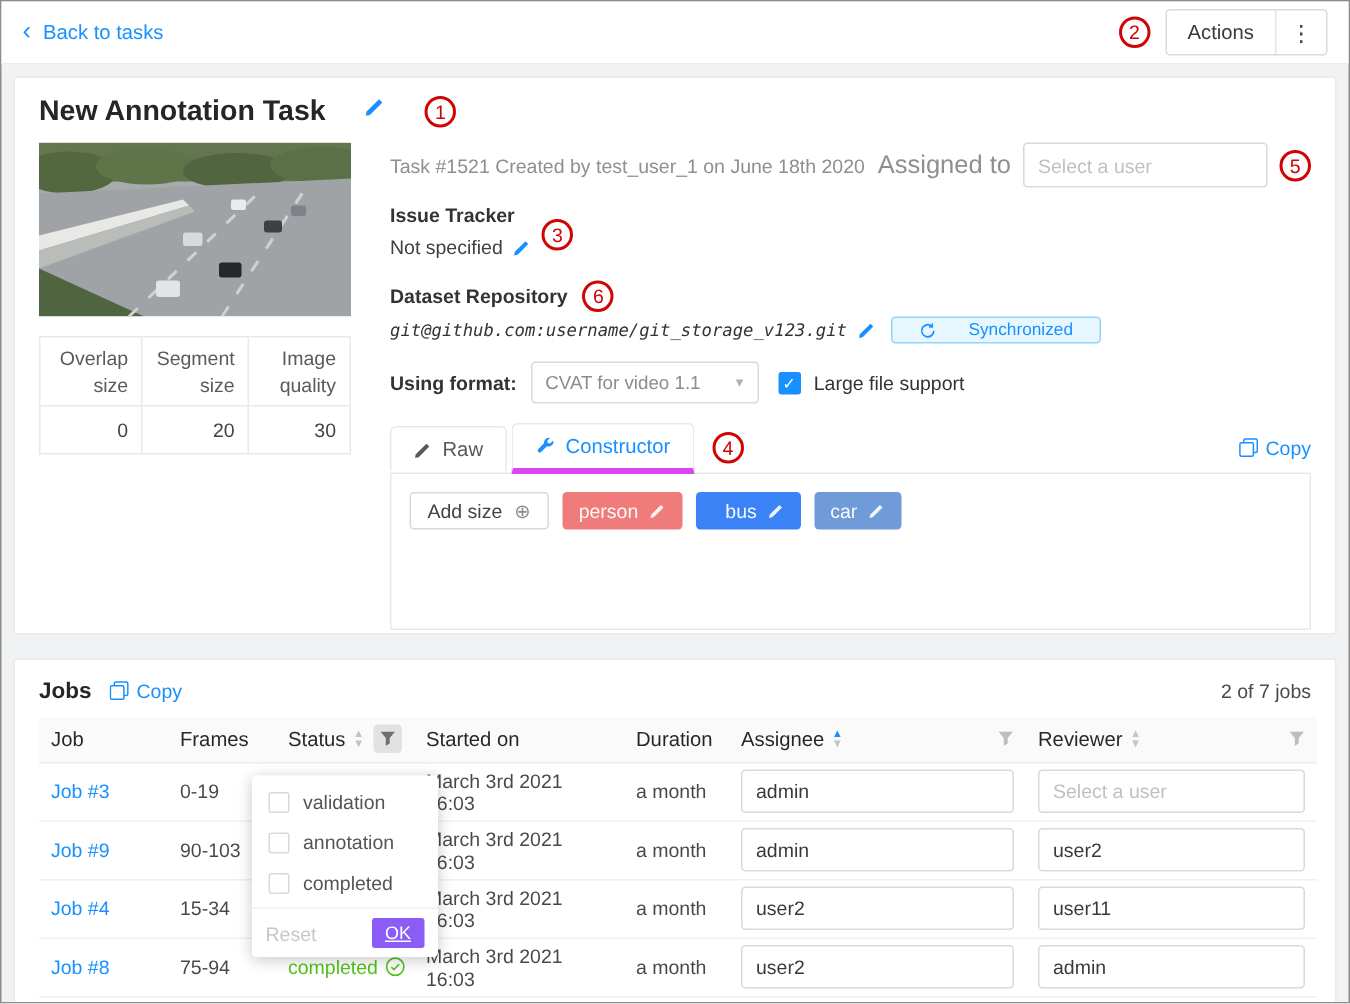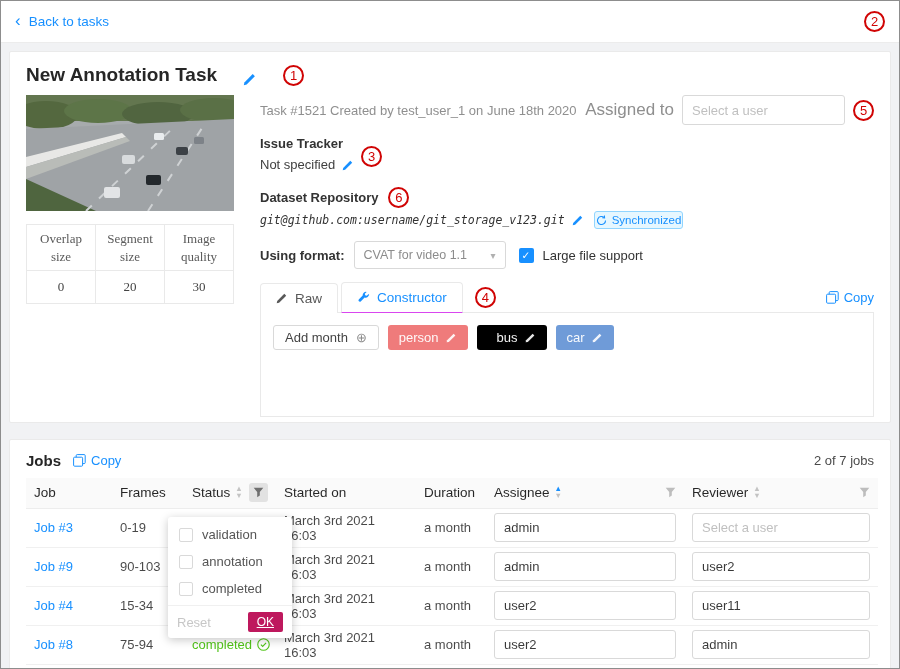--- a/index.html
+++ b/index.html
@@ -19,55 +19,55 @@
 
   main { flex: 1; padding: 8px; overflow: hidden; }
   .card { background: #fff; border: 1px solid #eaeaea; border-radius: 2px; }
 
   
   .ann { flex: none; display: inline-flex; align-items: center; justify-content: center; width: 21px; height: 21px; border: 2px solid #d00404; border-radius: 50%; color: #d00404; font-size: 13px; }
   .nudge-up { position: relative; top: -8px; }
 
   
   .task-card { height: 372px; padding: 12px 16px; }
-  .title-row { display: flex; align-items: flex-end; gap: 26px; margin-bottom: 9px; }
+  .title-row { display: flex; align-items: flex-start; gap: 26px; margin-bottom: 9px; }
   .task-title { font-size: 19px; font-weight: 700; color: #262626; }
   .edit-ic { color: #1890ff; display: inline-flex; cursor: pointer; }
   .task-body { display: flex; gap: 26px; }
   .left-col { width: 208px; flex: none; }
   .thumb { width: 208px; height: 116px; overflow: hidden; }
   .thumb svg { display: block; }
   .params { border-collapse: collapse; margin-top: 13px; width: 208px; }
-  .params th, .params td { border: 1px solid #e9e9e9; font-size: 13px; text-align: center; padding: 5px 9px; font-weight: 400; font-family: Liberation Serif, serif; }
+  .params th, .params td { border: 1px solid #e9e9e9; font-size: 13px; text-align: right; padding: 5px 9px; font-weight: 400; }
   .params th { color: #5a5a5a; line-height: 1.35; width: 33.3%; }
   .params td { color: #434343; padding-top: 8px; padding-bottom: 8px; }
 
   .right-col { flex: 1; min-width: 0; }
   .meta-row { display: flex; align-items: center; justify-content: space-between; margin-bottom: 11px; }
   .task-meta { color: #8f8f8f; font-size: 13px; }
   .assigned-box { display: flex; align-items: center; gap: 8px; }
   .assigned-label { color: #8f8f8f; font-size: 17px; }
   input.ant { border: 1px solid #d9d9d9; border-radius: 3px; padding: 0 9px; font-family: "Liberation Sans", sans-serif; font-size: 13px; color: rgba(0,0,0,.78); background: #fff; outline: none; }
   input.ant::placeholder { color: #c0c0c0; }
   .assignee-input { width: 163px; height: 30px; }
   .field-label { font-weight: 700; font-size: 13px; color: #333; margin-bottom: 3px; }
   .field-row { display: flex; align-items: center; gap: 7px; margin-bottom: 12px; font-size: 13px; color: #404040; }
   .repo-label-row { display: flex; align-items: center; gap: 10px; margin-bottom: 3px; }
   .repo-url { font-family: "DejaVu Sans Mono", monospace; font-style: italic; font-size: 11.5px; color: #333; }
-  .sync-badge { display: inline-flex; align-items: flex-end; gap: 5px; background: #e6f7ff; border: 1px solid #91d5ff; color: #1890ff; font-size: 11.5px; border-radius: 3px; padding: 2px 1px; margin-left: 3px; }
+  .sync-badge { display: inline-flex; align-items: flex-end; gap: 22px; background: #e6f7ff; border: 1px solid #91d5ff; color: #1890ff; font-size: 11.5px; border-radius: 3px; padding: 2px 18px; margin-left: 3px; }
   .format-row { display: flex; align-items: center; gap: 9px; margin-bottom: 13px; }
   .format-label { font-weight: 700; font-size: 13px; color: #333; }
   .select { display: flex; align-items: center; justify-content: space-between; width: 152px; height: 28px; border: 1px solid #d9d9d9; border-radius: 3px; padding: 0 9px; font-size: 12.5px; color: #8c8c8c; cursor: pointer; background: #fff; }
   .caret { font-size: 10px; color: #b0b0b0; }
   .cb { width: 15px; height: 15px; flex: none; background: #1890ff; border-radius: 2px; display: inline-flex; align-items: center; justify-content: center; color: #fff; font-size: 10.5px; cursor: pointer; margin-left: 4px; }
   .cb-label { font-size: 13px; color: #333; }
 
   .tabs-row { display: flex; align-items: center; border-bottom: 1px solid #e9e9e9; }
   .tab { display: flex; align-items: center; gap: 7px; padding: 7px 15px; border: 1px solid #e9e9e9; border-bottom: none; border-radius: 4px 4px 0 0; background: #fff; color: #595959; font-size: 13.5px; cursor: pointer; margin-right: 3px; margin-bottom: -1px; }
-  .tab.active { color: #1890ff; border-bottom: 1px solid #d946ef; }
+  .tab.active { color: #1890ff; border-bottom: 4px solid #d946ef; }
   .tab-ic { display: inline-flex; }
   .tabs-row .ann { margin-left: 9px; }
   .copy-link { margin-left: auto; display: inline-flex; align-items: center; gap: 5px; color: #1890ff; font-size: 13px; cursor: pointer; text-decoration: none; }
   .constructor-panel { border: 1px solid #e9e9e9; border-top: none; padding: 12px; display: flex; align-items: flex-start; gap: 9px; height: 104px; }
   .add-label-btn { display: inline-flex; align-items: center; gap: 8px; border: 1px solid #d9d9d9; border-radius: 3px; padding: 4px 11px; font-size: 13px; color: #434343; cursor: pointer; background: #fff; }
   .plus-ic { color: #8c8c8c; font-size: 13px; }
   .tag { display: inline-flex; align-items: center; gap: 7px; border-radius: 3px; padding: 5px 11px; font-size: 13px; color: rgba(255,255,255,.95); cursor: pointer; }
   .tag-edit { display: inline-flex; color: rgba(255,255,255,.9); }
 
   
@@ -91,34 +91,39 @@
   .job-link { color: #1890ff; cursor: pointer; text-decoration: none; }
   .cell-input { width: 100%; height: 29px; }
   .status-completed { color: #52c41a; display: inline-flex; align-items: center; gap: 5px; }
 
   
   .filter-dd { position: absolute; left: 158px; top: 77px; width: 124px; background: #fff; border-radius: 3px; box-shadow: 0 2px 10px rgba(0,0,0,.22); z-index: 6; padding-top: 4px; }
   .opt { display: flex; align-items: center; gap: 9px; padding: 6px 11px; font-size: 13px; color: #555; cursor: pointer; }
   .box { width: 14px; height: 14px; flex: none; border: 1px solid #d9d9d9; border-radius: 2px; background: #fff; }
   .dd-foot { display: flex; align-items: center; justify-content: space-between; border-top: 1px solid #f0f0f0; padding: 6px 9px; margin-top: 3px; }
   .reset { color: #c7c7c7; font-size: 13px; cursor: default; }
-  .ok-btn { background: #be185d; color: #fff; font-size: 12px; border-radius: 2px; padding: 3px 9px; cursor: pointer; text-decoration: underline; }
+  .ok-btn { background: #8b5cf6; color: #fff; font-size: 12px; border-radius: 2px; padding: 3px 9px; cursor: pointer; text-decoration: underline; }
 </style>
 </head>
 <body>
 
 <div class="page">
 
   <header class="topbar">
     <a class="back-link">
       <span class="back-arrow">‹</span>
       <span>Back to tasks</span>
     </a>
     <div class="topbar-right">
       <span class="ann">2</span>
+      <div class="actions-btn">
+        <span class="actions-label">Actions</span>
+        <span class="btn-sep"></span>
+        <span class="dots">⋮</span>
+      </div>
     </div>
   </header>
 
   <main>
 
     <section class="card task-card">
       <div class="title-row">
         <h1 class="task-title">New Annotation Task</h1>
         <span class="edit-ic">
           <svg width="14" height="14" viewBox="0 0 12 12">
@@ -245,32 +250,32 @@
                     <rect x="3.2" y="0.6" width="9" height="9" rx="1" fill="none" stroke="currentColor"></rect>
                     <rect x="0.6" y="3.2" width="9" height="9" rx="1" fill="#fff" stroke="currentColor"></rect>
                   </svg>
               </span>
               <span>Copy</span>
             </a>
           </div>
 
           <div class="constructor-panel">
             <div class="add-label-btn">
-              <span>Add month</span>
+              <span>Add size</span>
               <span class="plus-ic">⊕</span>
             </div>
             <div class="tag" style="background: rgb(239, 123, 123);">
               <span>person</span>
               <span class="tag-edit">
                 <svg width="11" height="11" viewBox="0 0 12 12">
                     <path d="M1.2 8.9 8.3 1.8l1.9 1.9-7.1 7.1-2.4.5z" fill="currentColor"></path>
                   </svg>
               </span>
             </div>
-            <div class="tag" style="background: #000000; padding-left: 20px;">
+            <div class="tag" style="background: #3b82f6; padding-left: 20px;">
               <span>bus</span>
               <span class="tag-edit">
                 <svg width="11" height="11" viewBox="0 0 12 12">
                     <path d="M1.2 8.9 8.3 1.8l1.9 1.9-7.1 7.1-2.4.5z" fill="currentColor"></path>
                   </svg>
               </span>
             </div>
             <div class="tag" style="background: rgb(111, 155, 216);">
               <span>car</span>
               <span class="tag-edit">

